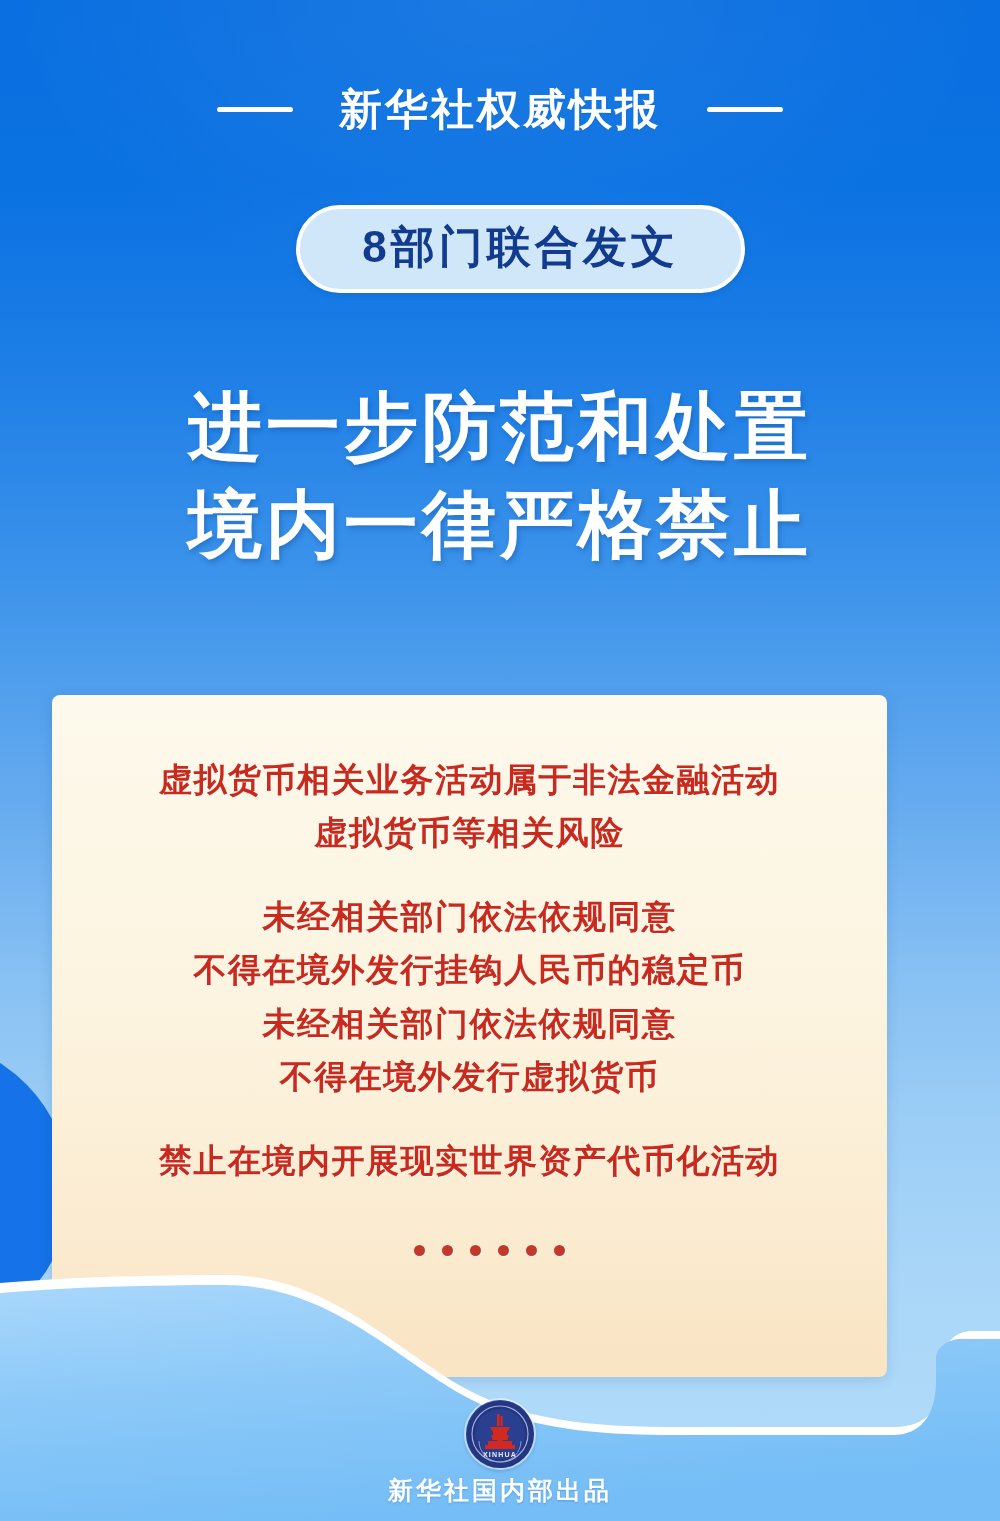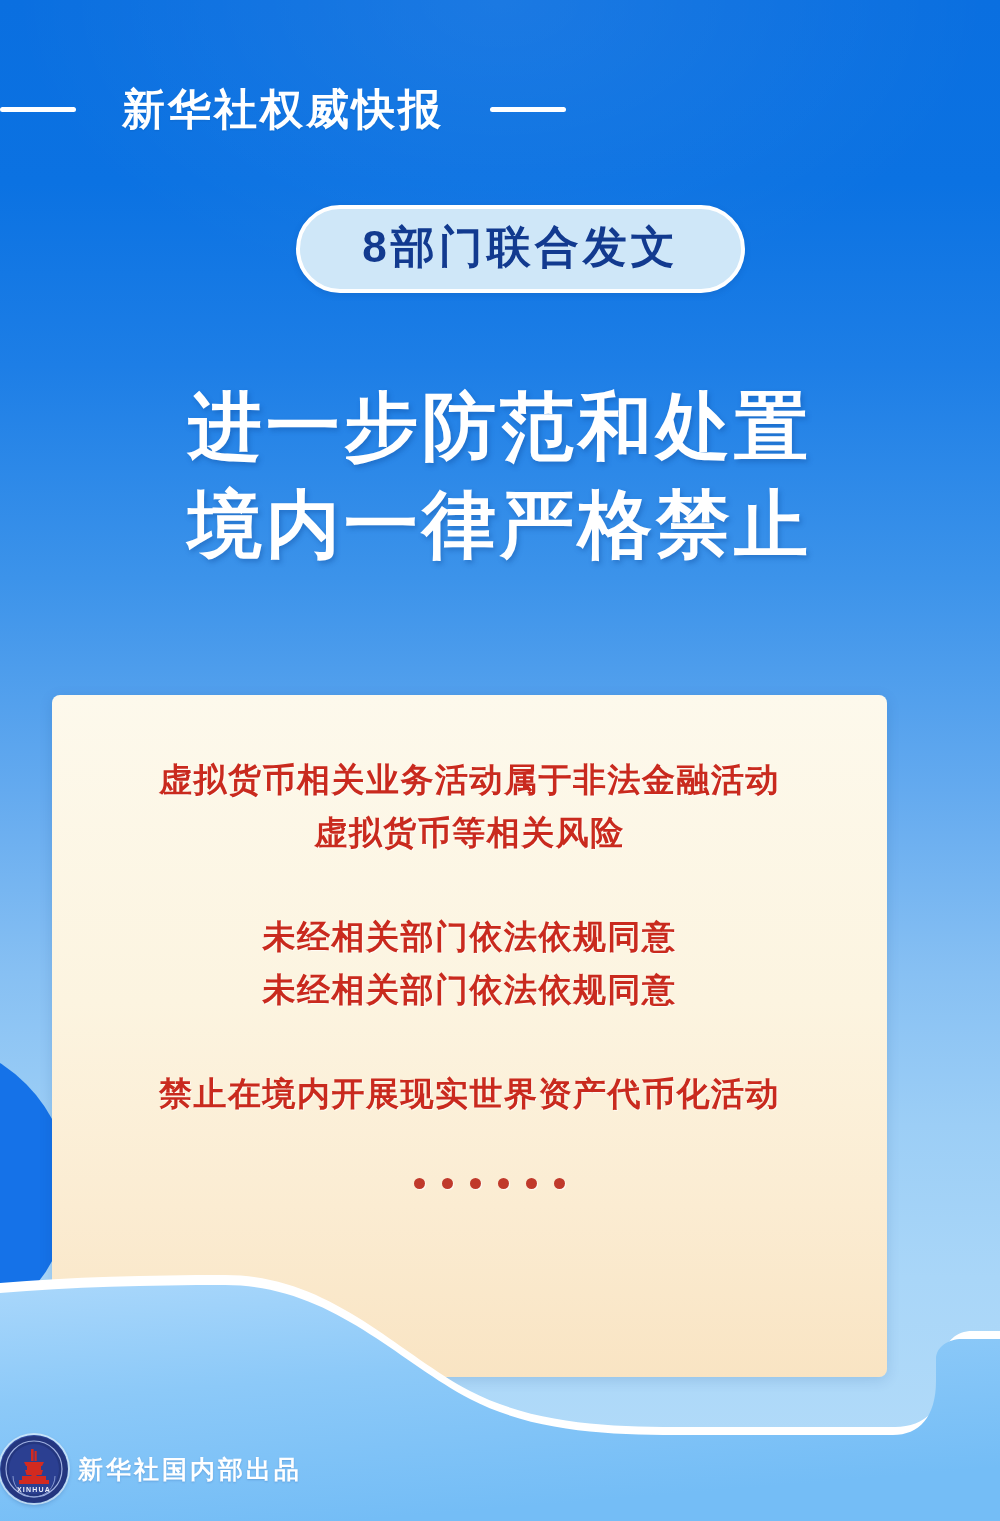--- a/index.html
+++ b/index.html
@@ -47,20 +47,21 @@
   }
 
   
   .header {
     position: absolute;
     top: 88px;
     left: 0;
     width: 100%;
     display: flex;
     align-items: center;
+    justify-content: center;
     gap: 46px;
     z-index: 5;
   }
   .header-rule {
     width: 76px;
     height: 5px;
     background: #ffffff;
     border-radius: 3px;
   }
   .header-title {
@@ -128,21 +129,21 @@
     background: linear-gradient(180deg, #fdf9ec 0%, #fcf4e0 45%, #fbecd2 75%, #f9e4c3 100%);
     box-shadow: 0 3px 14px rgba(10,60,130,0.14);
     z-index: 3;
     overflow: hidden;
   }
   .card-inner {
     padding: 58px 40px 0;
     text-align: center;
   }
   .stanza { margin: 0 0 0 0; }
-  .stanza + .stanza { margin-top: 50px; }
+  .stanza + .stanza { margin-top: 30px; }
   .stanza-line {
     color: #c92a1e;
     font-size: 33px;
     font-weight: bold;
     letter-spacing: 1.5px;
     line-height: 1.62;
     white-space: nowrap;
     text-shadow: 1px 1px 1px rgba(255,255,255,0.75);
   }
   .ellipsis-row {
@@ -172,21 +173,21 @@
   .wave-panel svg { display: block; width: 100%; height: 100%; }
 
   
   .footer {
     position: absolute;
     left: 0;
     bottom: 18px;
     width: 100%;
     z-index: 8;
     display: flex;
-    flex-direction: row;
+    flex-direction: column;
     align-items: center;
     gap: 10px;
   }
   .logo {
     position: relative;
     width: 68px;
     height: 68px;
     border-radius: 50%;
     background: radial-gradient(circle at 38% 32%, #4a63b8 0%, #2b3f91 48%, #1b2a6b 100%);
     box-shadow: 0 0 0 2px rgba(255,255,255,0.55), 0 2px 5px rgba(0,40,110,0.3);
@@ -228,21 +229,23 @@
   <div class="card">
     <div class="card-inner">
 
       <div class="stanza">
         <div class="stanza-line">虚拟货币相关业务活动属于非法金融活动</div>
         <div class="stanza-line">虚拟货币等相关风险</div>
       </div>
 
       <div class="stanza">
         <div class="stanza-line">未经相关部门依法依规同意</div>
+        <div class="stanza-line">不得在境外发行挂钩人民币的稳定币</div>
         <div class="stanza-line">未经相关部门依法依规同意</div>
+        <div class="stanza-line">不得在境外发行虚拟货币</div>
       </div>
 
       <div class="stanza">
         <div class="stanza-line">禁止在境内开展现实世界资产代币化活动</div>
       </div>
 
       <div class="ellipsis-row">
         <span class="ellipsis-dot"></span>
         <span class="ellipsis-dot"></span>
         <span class="ellipsis-dot"></span>

